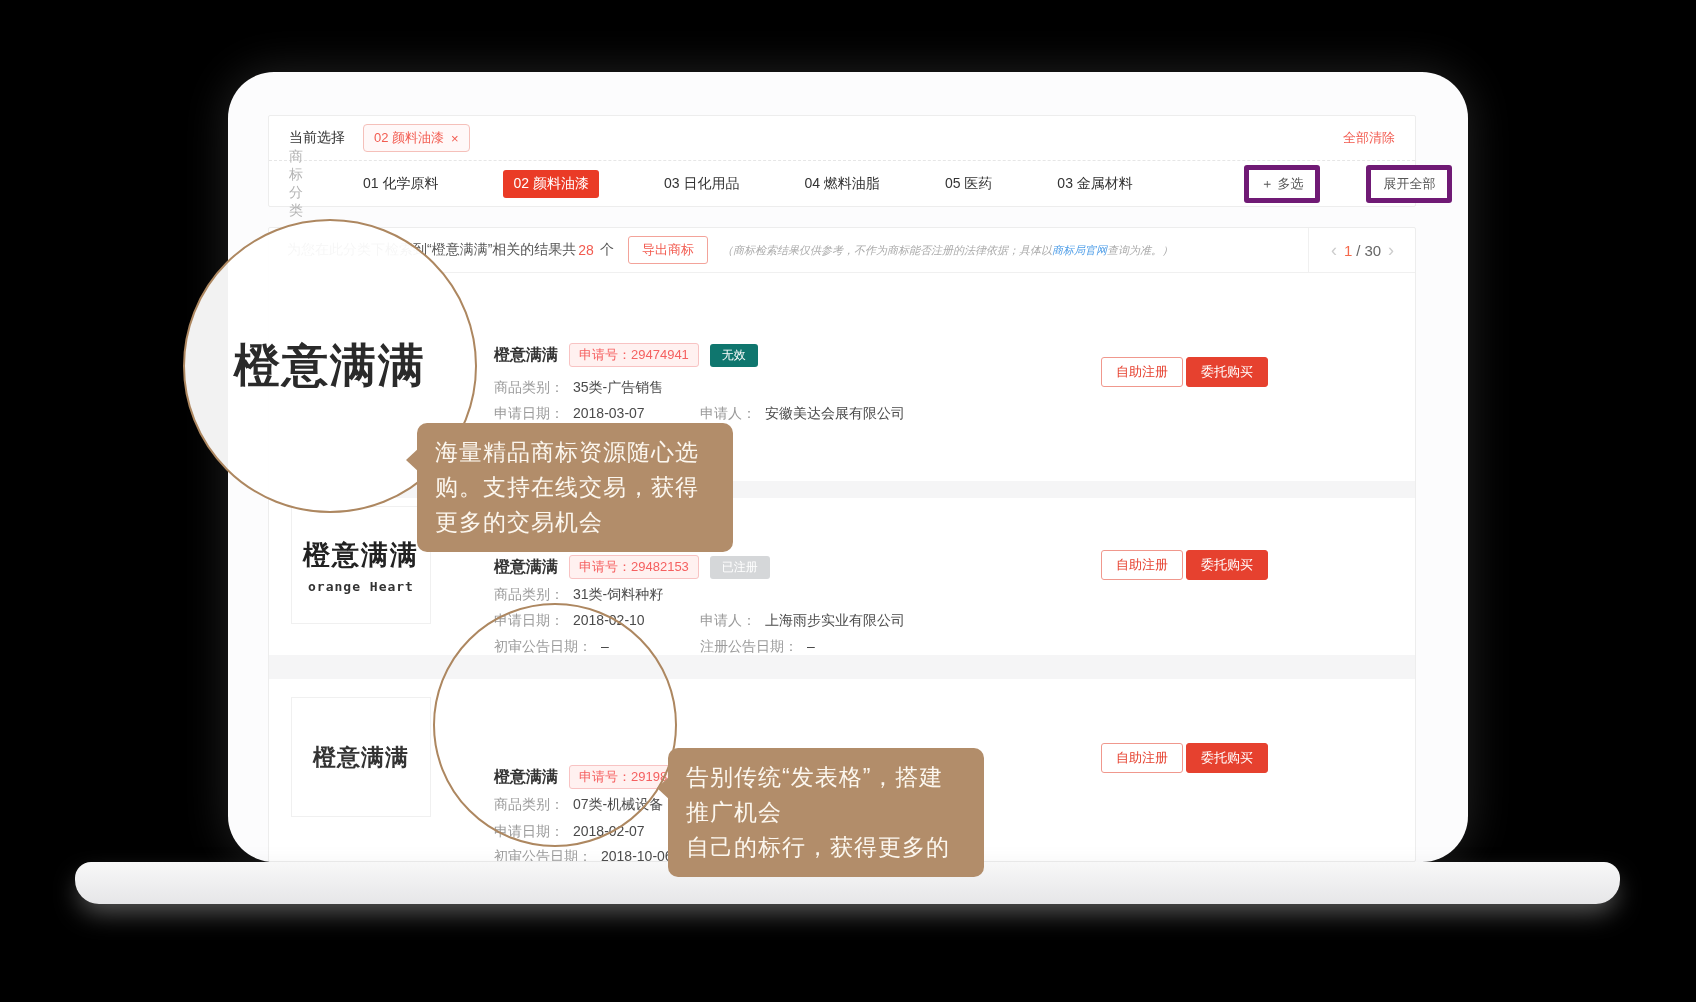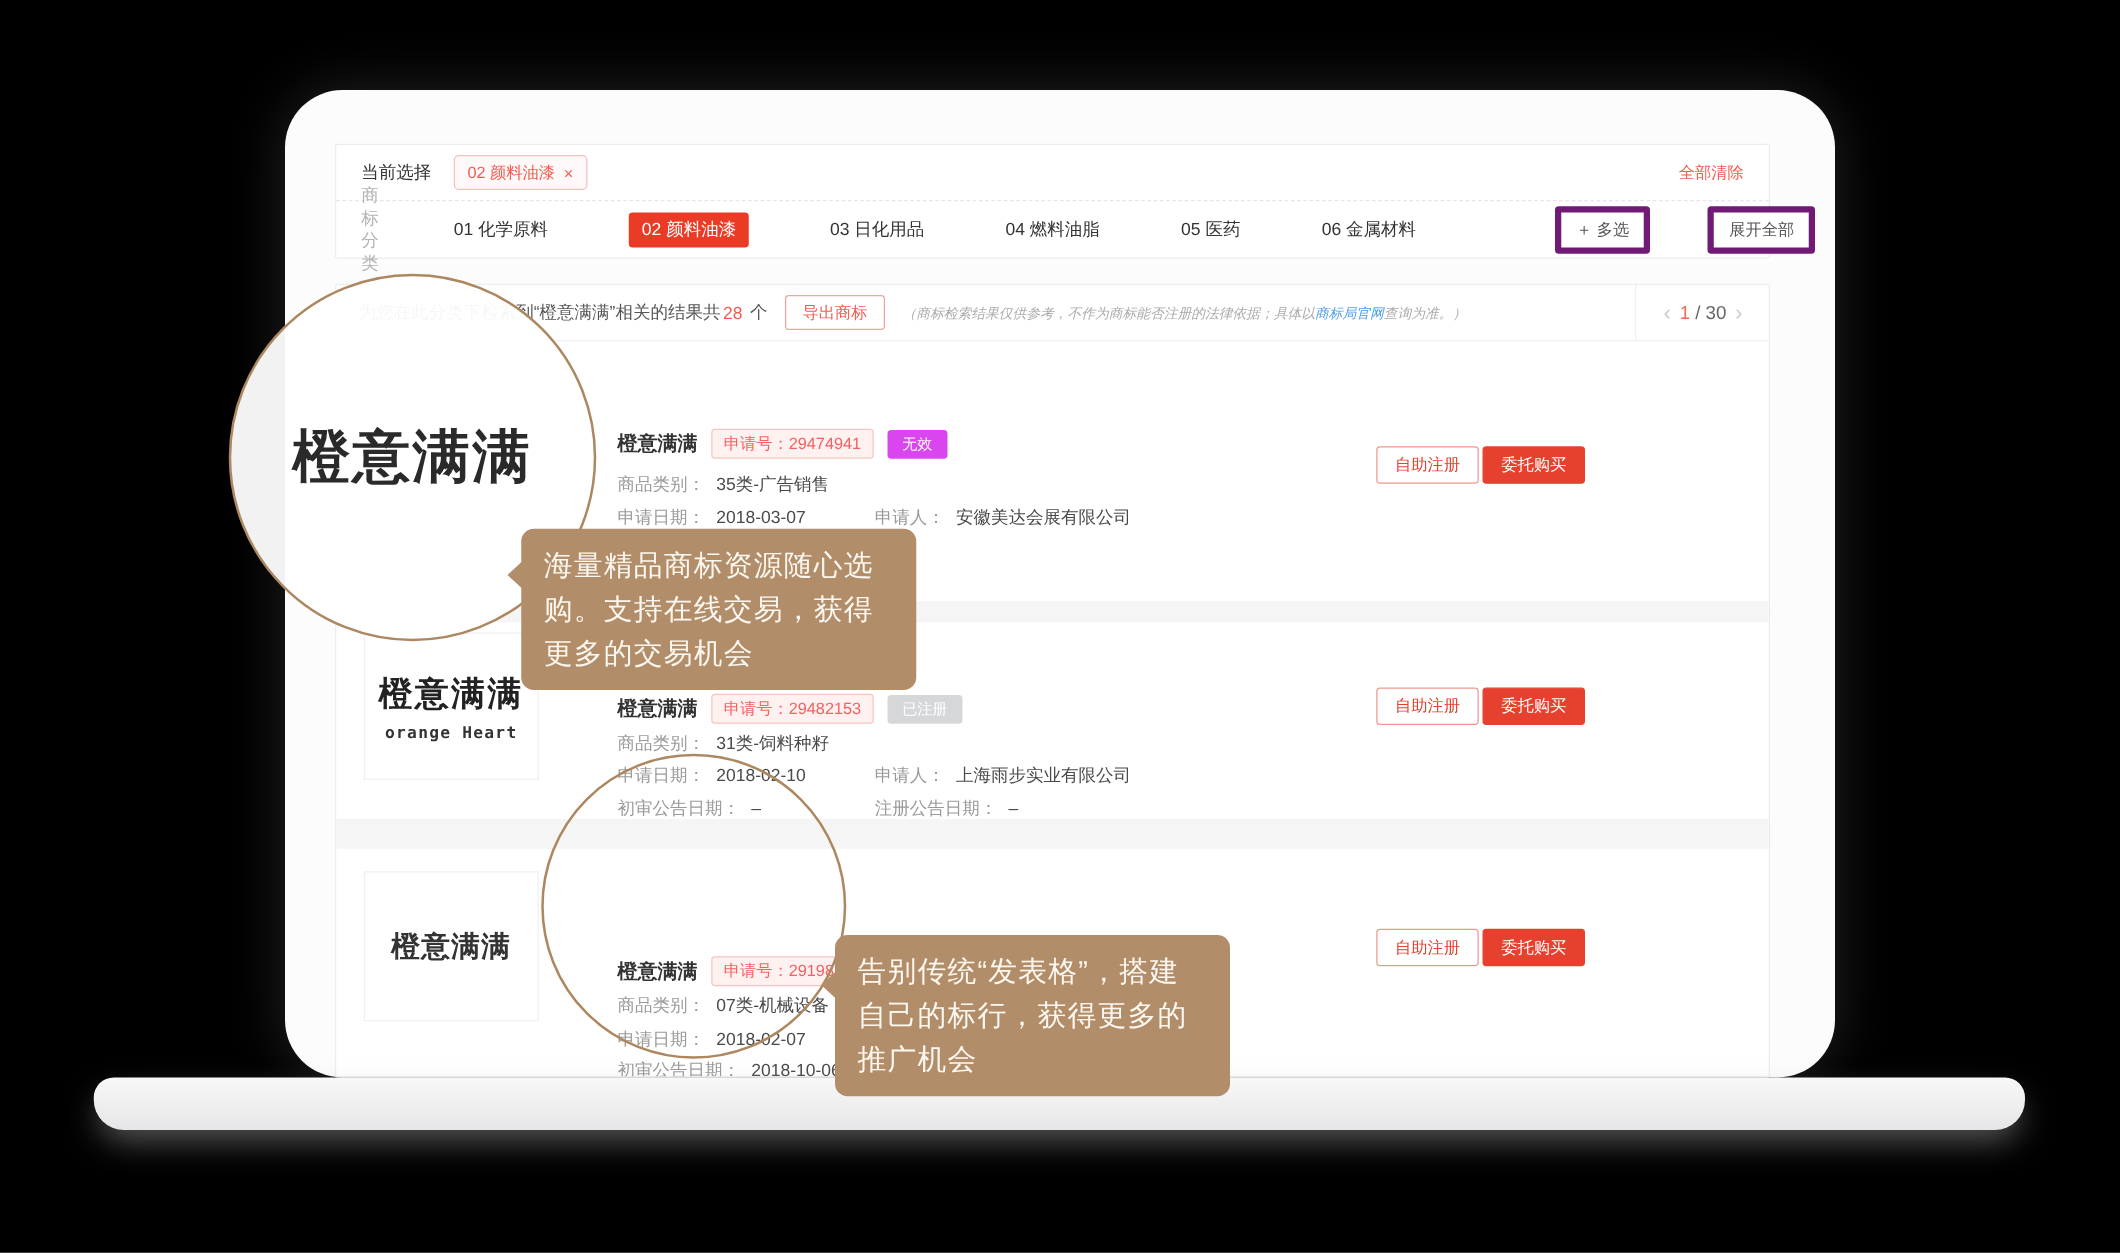--- a/index.html
+++ b/index.html
@@ -61,21 +61,21 @@
   .tm-cal { font-family:"DejaVu Serif","Liberation Serif",serif; font-weight:bold;
     font-size:27px; color:#222; letter-spacing:2px; }
   .tm-sub { font-family:"DejaVu Sans Mono","Liberation Mono",monospace; font-weight:bold;
     font-size:13px; color:#333; letter-spacing:1px; margin-top:6px; }
   .tm-plain { font-size:23px; font-weight:600; color:#333; letter-spacing:1px; }
   .title-line { position:absolute; left:225px; display:flex; align-items:center; gap:11px; }
   .tm-name { font-size:16px; font-weight:bold; color:#333; }
   .appno-badge { border:1px solid #f8c3c3; background:#fff1f0; color:#f56060;
     font-size:13px; padding:2px 9px; border-radius:3px; white-space:nowrap; }
   .status-badge { font-size:12px; color:#fff; padding:3px 12px; border-radius:3px; }
-  .st-invalid { background:#d946ef; }
+  .st-invalid { background:#0f766e; }
   .st-registered { background:#d5d7d9; }
   .fline { position:absolute; left:225px; font-size:14px; white-space:nowrap; }
   .f1 { display:inline-block; width:202px; }
   .flabel { color:#9a9a9a; margin-right:9px; }
   .fval { color:#4a4a4a; }
   .btns { position:absolute; left:832px; display:flex; gap:3px; }
   .btn-outline { border:1px solid #f0988d; color:#e6412f; background:#fff; font-size:13px;
     padding:5px 14px; border-radius:3px; cursor:pointer; white-space:nowrap; }
   .btn-fill { border:1px solid #e6412f; background:#e6412f; color:#fff; font-size:13px;
     padding:5px 14px; border-radius:3px; cursor:pointer; white-space:nowrap; }
@@ -114,21 +114,21 @@
         <span class="spacer"></span>
         <span class="clear-all">全部清除</span>
       </div>
       <div class="fp-row fp-row2">
         <span class="fp-label gray">商标分类</span>
         <span class="cat">01 化学原料</span>
         <span class="cat selected">02 颜料油漆</span>
         <span class="cat">03 日化用品</span>
         <span class="cat">04 燃料油脂</span>
         <span class="cat">05 医药</span>
-        <span class="cat">06 金属材料</span>
+        <span class="cat">03 金属材料</span>
         <span class="spacer"></span>
         <button class="mini-btn">＋ 多选</button>
         <button class="mini-btn">展开全部</button>
       </div>
     </div>
 
     <div class="results-panel">
 
       <div class="summary-bar">
         <span class="sum-text">为您在此分类下检索到“橙意满满”相关的结果共</span>
@@ -232,17 +232,17 @@
   </div>
   <div class="circle2"></div>
 
   <div class="tooltip tt1">
     <div>海量精品商标资源随心选</div>
     <div>购。支持在线交易，获得</div>
     <div>更多的交易机会</div>
   </div>
   <div class="tooltip tt2">
     <div>告别传统“发表格”，搭建</div>
+    <div>推广机会</div>
     <div>自己的标行，获得更多的</div>
-    <div>推广机会</div>
   </div>
 
 </div>
 
 </body></html>

